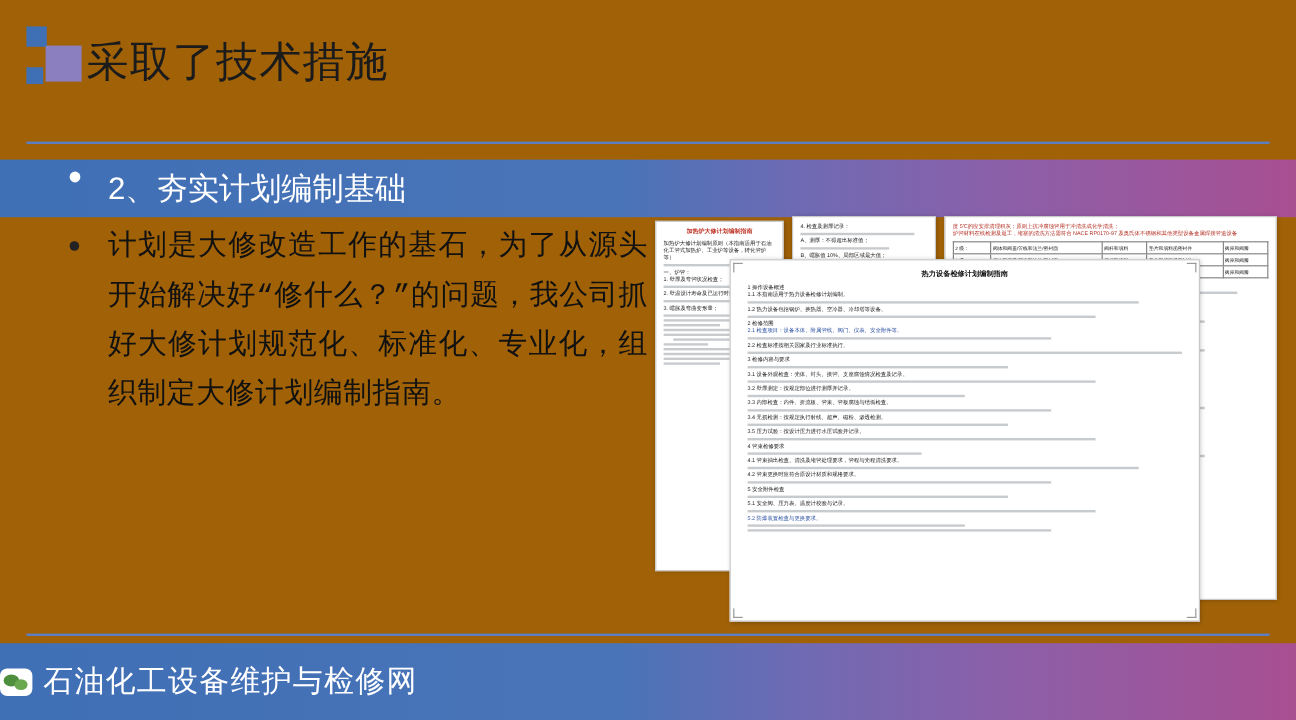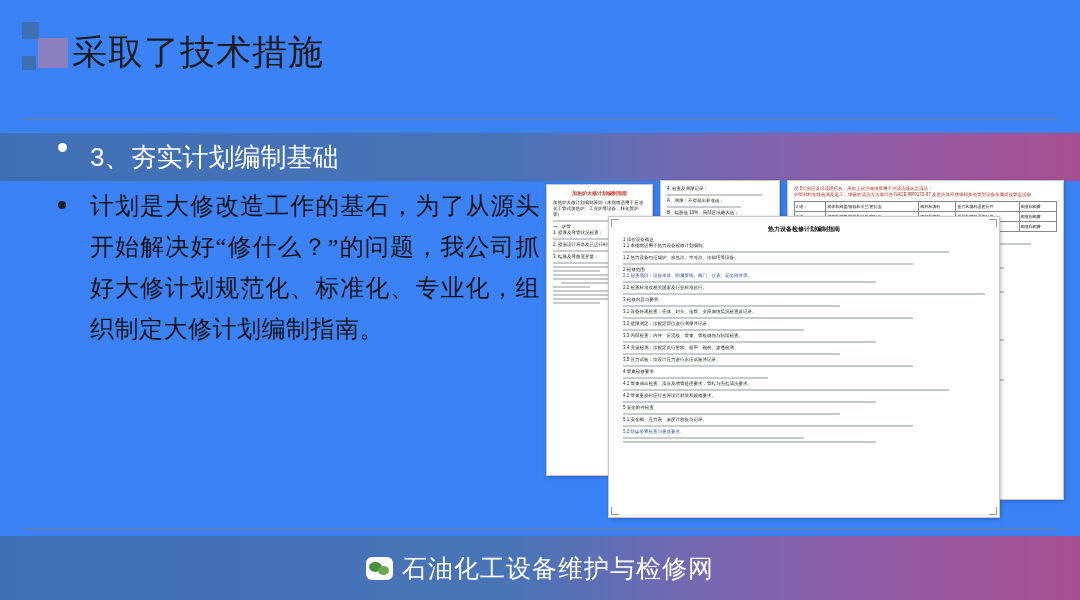--- a/index.html
+++ b/index.html
@@ -11,21 +11,21 @@
     height: 600px;
     background: #ffffff;
     font-family: "Liberation Sans", sans-serif;
     overflow: hidden;
     position: relative;
   }
   .slide {
     position: relative;
     width: 1080px;
     height: 600px;
-    background: #3b82f6;
+    background: #a16207;
     overflow: hidden;
   }
 
   
   .logo-mark {
     position: absolute;
     left: 22px;
     top: 22px;
     width: 46px;
     height: 52px;
@@ -115,21 +115,21 @@
   .bullet-dot {
     position: absolute;
     left: 8px;
     top: 15px;
     width: 8px;
     height: 8px;
     border-radius: 50%;
     background: #222222;
   }
   .bullet-text {
-    font-family: Liberation Serif, serif;
+    font-family: Liberation Mono, monospace;
     font-size: 24px;
     line-height: 41px;
     color: #111111;
     letter-spacing: 0.5px;
     text-align: justify;
   }
 
   
   .docs {
     position: absolute;
@@ -217,21 +217,21 @@
     width: 1080px;
     height: 64px;
     background: linear-gradient(to right, #3f6fb5 0%, #4a74b8 48%, #6f6ab3 62%, #8c5fa8 78%, #a84f92 100%);
   }
   .footer-inner {
     position: absolute;
     left: 0; top: 536px;
     width: 1080px; height: 64px;
     display: flex;
     align-items: center;
-    justify-content: center;
+    justify-content: flex-start;
     gap: 9px;
   }
   .wechat-badge {
     width: 27px;
     height: 23px;
     border-radius: 6px;
     background: #ffffff;
     position: relative;
     flex: 0 0 auto;
   }
@@ -268,21 +268,21 @@
     <span class="sq sq-a"></span>
     <span class="sq sq-b"></span>
     <span class="sq sq-c"></span>
   </div>
 
   <div class="slide-title">采取了技术措施</div>
   <div class="title-rule"></div>
 
   <div class="band"></div>
   <span class="band-bullet"></span>
-  <div class="band-text">3、夯实计划编制基础</div>
+  <div class="band-text">2、夯实计划编制基础</div>
 
   <div class="body-col">
     <div class="bullet-row">
       <span class="bullet-dot"></span>
       <div class="bullet-text">计划是大修改造工作的基石，为了从源头开始解决好“修什么？”的问题，我公司抓好大修计划规范化、标准化、专业化，组织制定大修计划编制指南。</div>
     </div>
   </div>
 
   <div class="docs">
 

